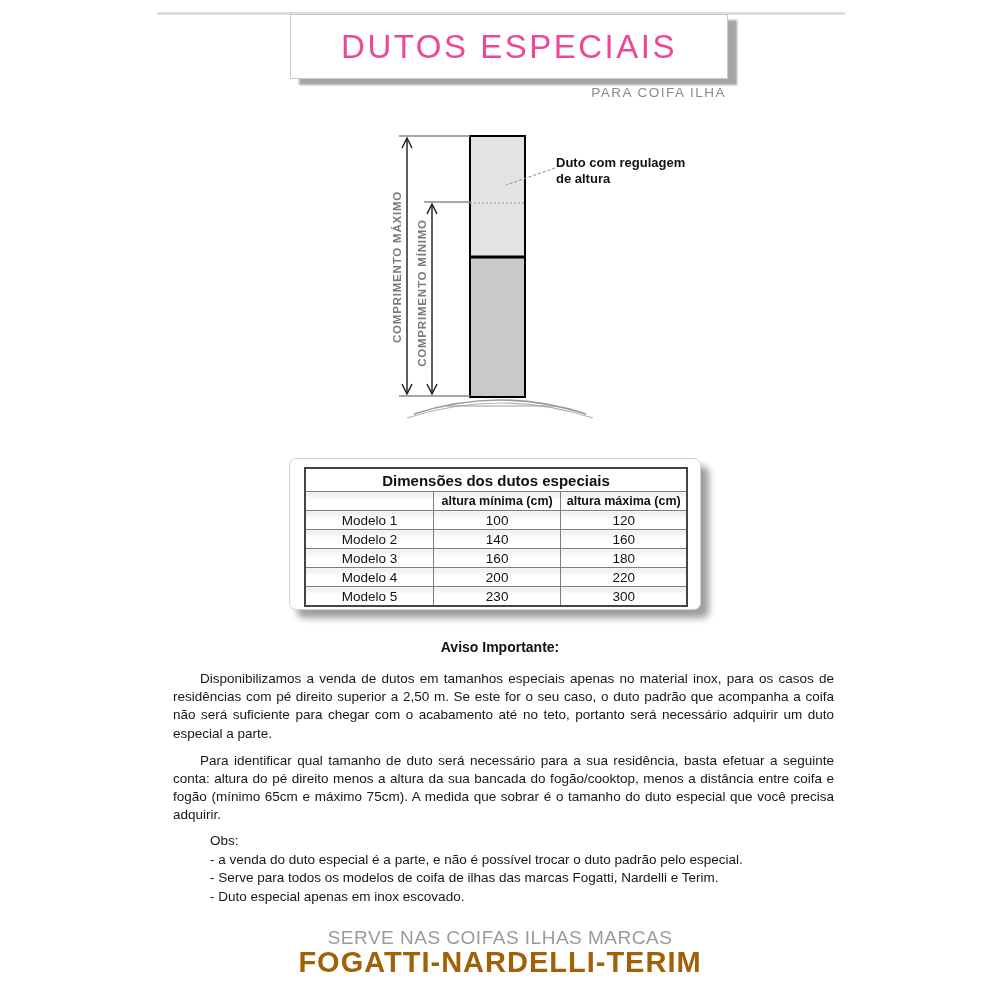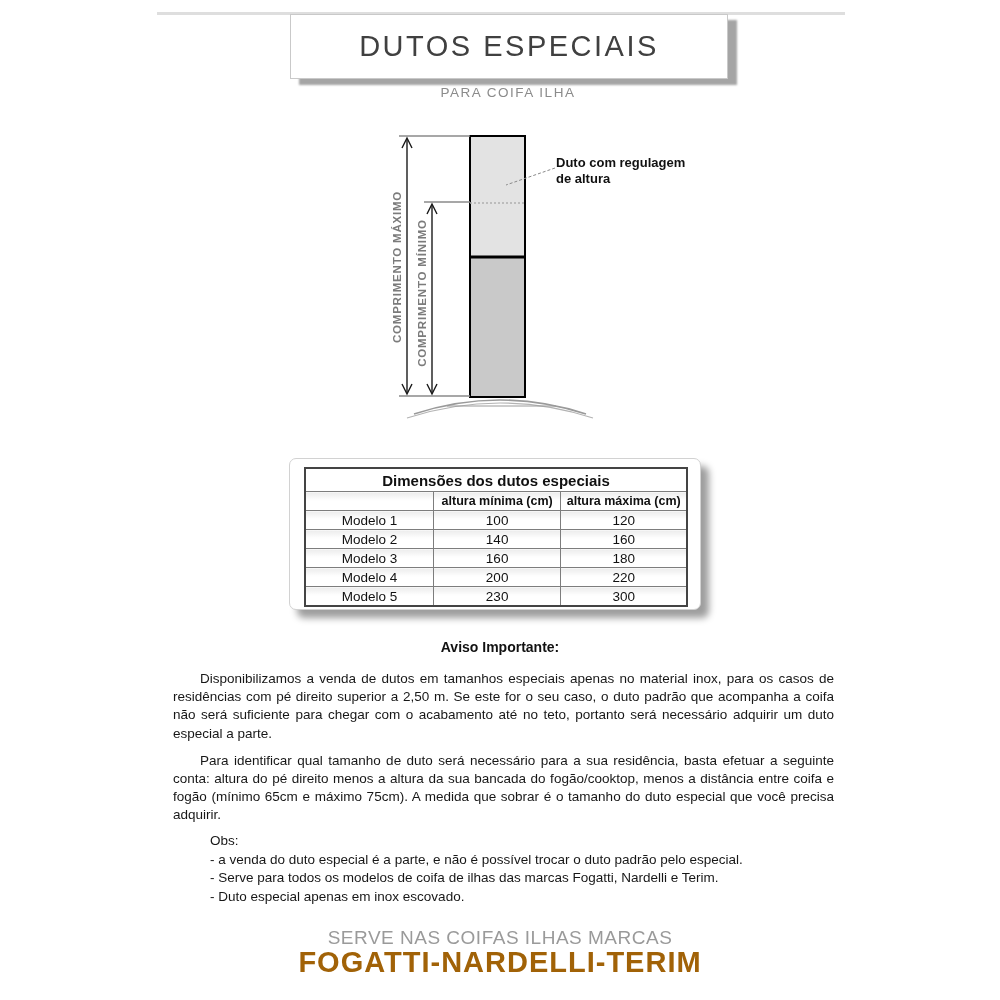--- a/index.html
+++ b/index.html
@@ -18,25 +18,25 @@
   }
   .title-box {
     position: absolute; left: 290px; top: 14px;
     width: 436px; height: 63px;
     background: #ffffff;
     border: 1px solid #c9c9c9;
     box-shadow: 9px 6px 2px #a5a5a5;
     display: flex; align-items: center; justify-content: center;
   }
   .title-box .title {
-    font-size: 29px; color: #404040; letter-spacing: 2.5px;
+    font-size: 33px; color: #ec4899; letter-spacing: 2.5px;
   }
   .subtitle {
     position: absolute; left: 290px; top: 85px; width: 436px;
-    text-align: center;
+    text-align: right;
     font-size: 13.5px; color: #8b8b8b; letter-spacing: 1.5px;
   }
   
   #duct-svg { position: absolute; left: 0; top: 0; }
   .vlabel-wrap { position: absolute; width: 0; height: 0; }
   .vlabel-wrap > span {
     position: absolute; display: inline-block; white-space: nowrap;
     transform: translate(-50%,-50%) rotate(-90deg);
     font-size: 11.5px; font-weight: 600; color: #7b7b7b; letter-spacing: 0.8px;
   }

